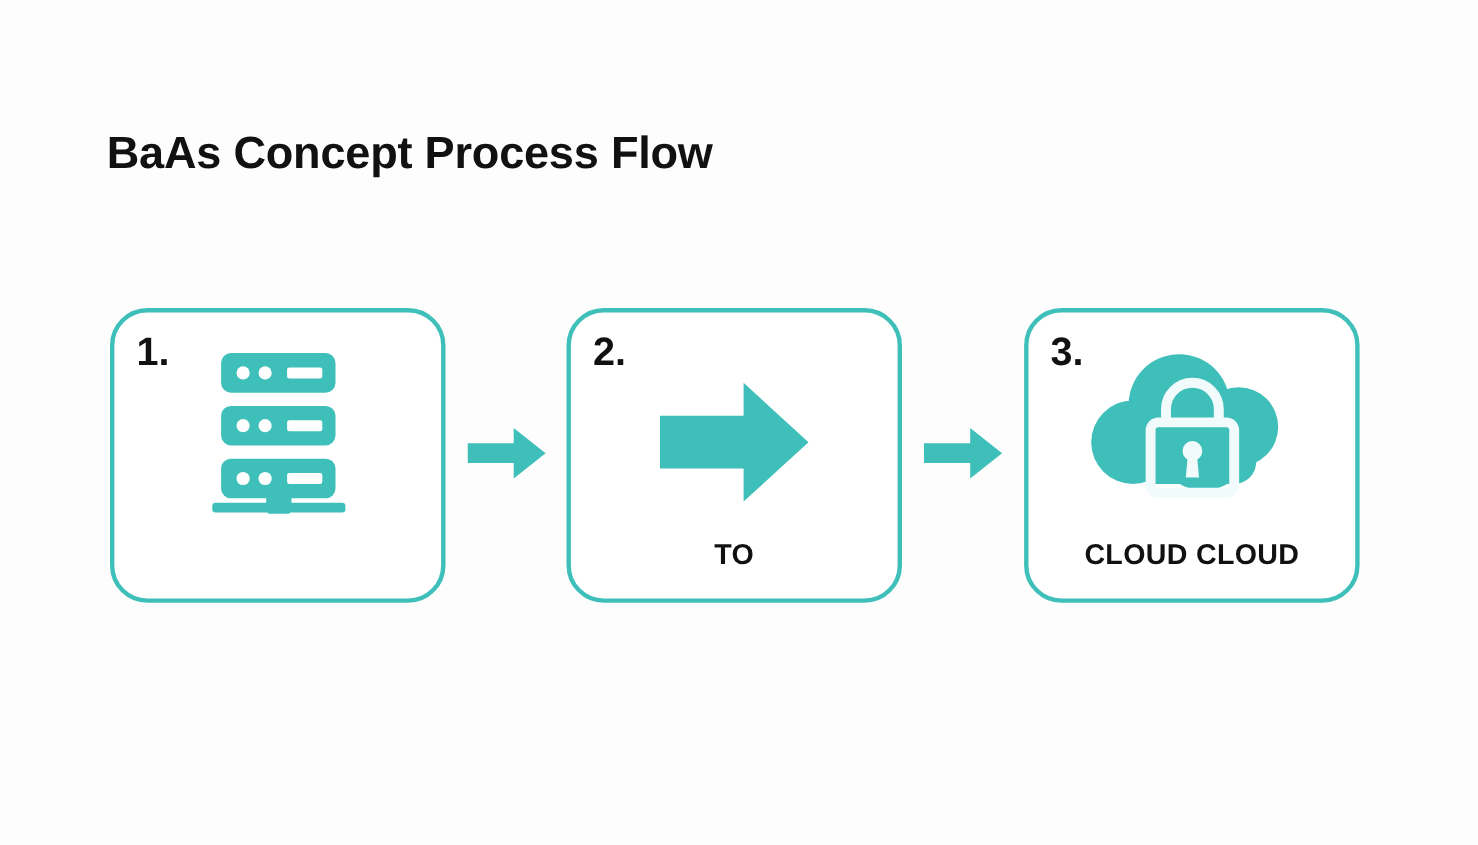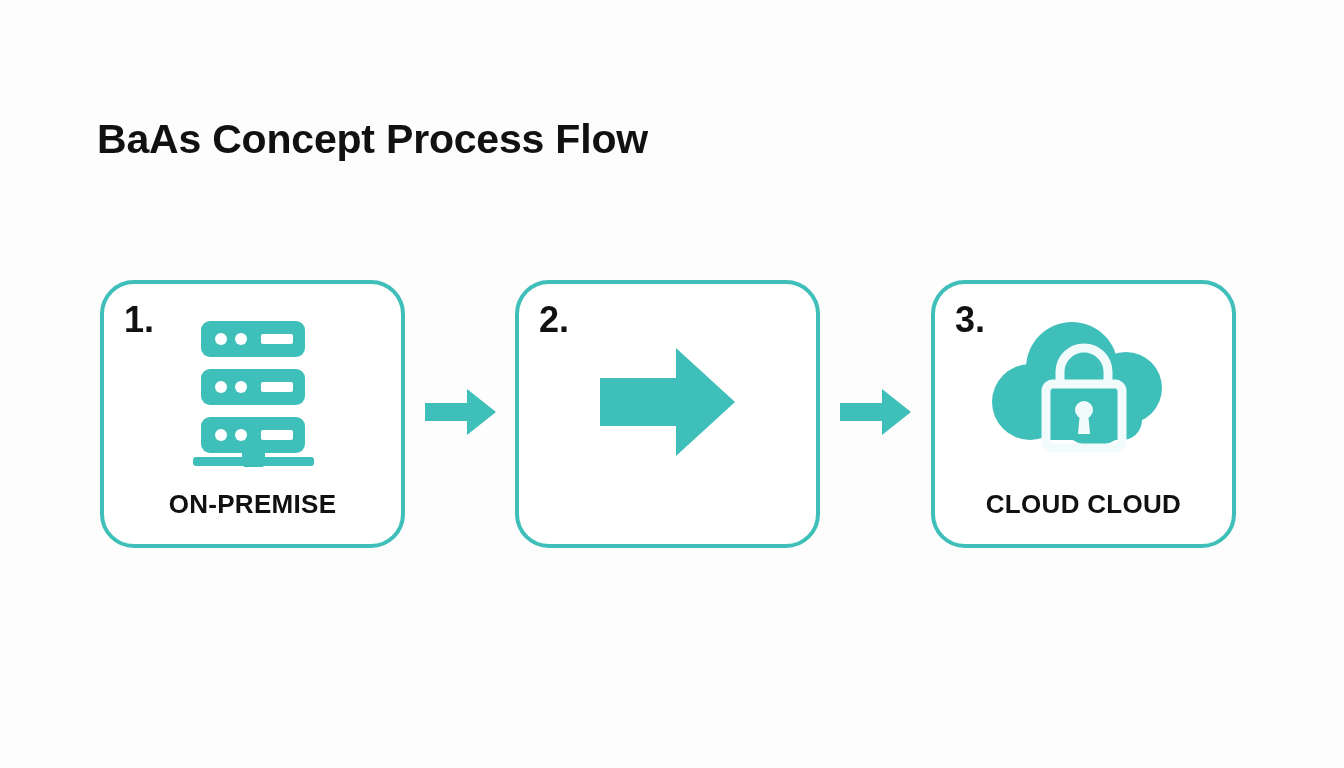--- a/index.html
+++ b/index.html
@@ -133,38 +133,38 @@
             <rect x="74" y="113" width="32" height="10" rx="2"></rect>
           </g>
           <g fill="#3fbfba">
             <rect x="62" y="130" width="9" height="12"></rect>
             <rect x="6" y="140" width="121" height="9" rx="3"></rect>
             <rect x="55" y="128" width="23" height="24" rx="7"></rect>
           </g>
         </svg>
       </div>
 
-      <div class="card-label">ON-PREMISE</div>
     </div>
 
     <div class="connector connector-1">
       <svg width="72" height="48" viewBox="0 0 72 48" aria-hidden="true">
         <polygon fill="#3fbfba" points="0,15 42,15 42,1 71,24 42,47 42,33 0,33"></polygon>
       </svg>
     </div>
 
     <div class="card card-2">
       <div class="card-number">2.</div>
 
       <div class="card-icon icon-arrow">
         <svg width="136" height="112" viewBox="0 0 136 112" aria-hidden="true">
           <polygon fill="#3fbfba" points="0,32 76,32 76,2 135,56 76,110 76,80 0,80"></polygon>
         </svg>
       </div>
 
+      <div class="card-label">TO</div>
     </div>
 
     <div class="connector connector-2">
       <svg width="72" height="48" viewBox="0 0 72 48" aria-hidden="true">
         <polygon fill="#3fbfba" points="0,15 42,15 42,1 71,24 42,47 42,33 0,33"></polygon>
       </svg>
     </div>
 
     <div class="card card-3">
       <div class="card-number">3.</div>

